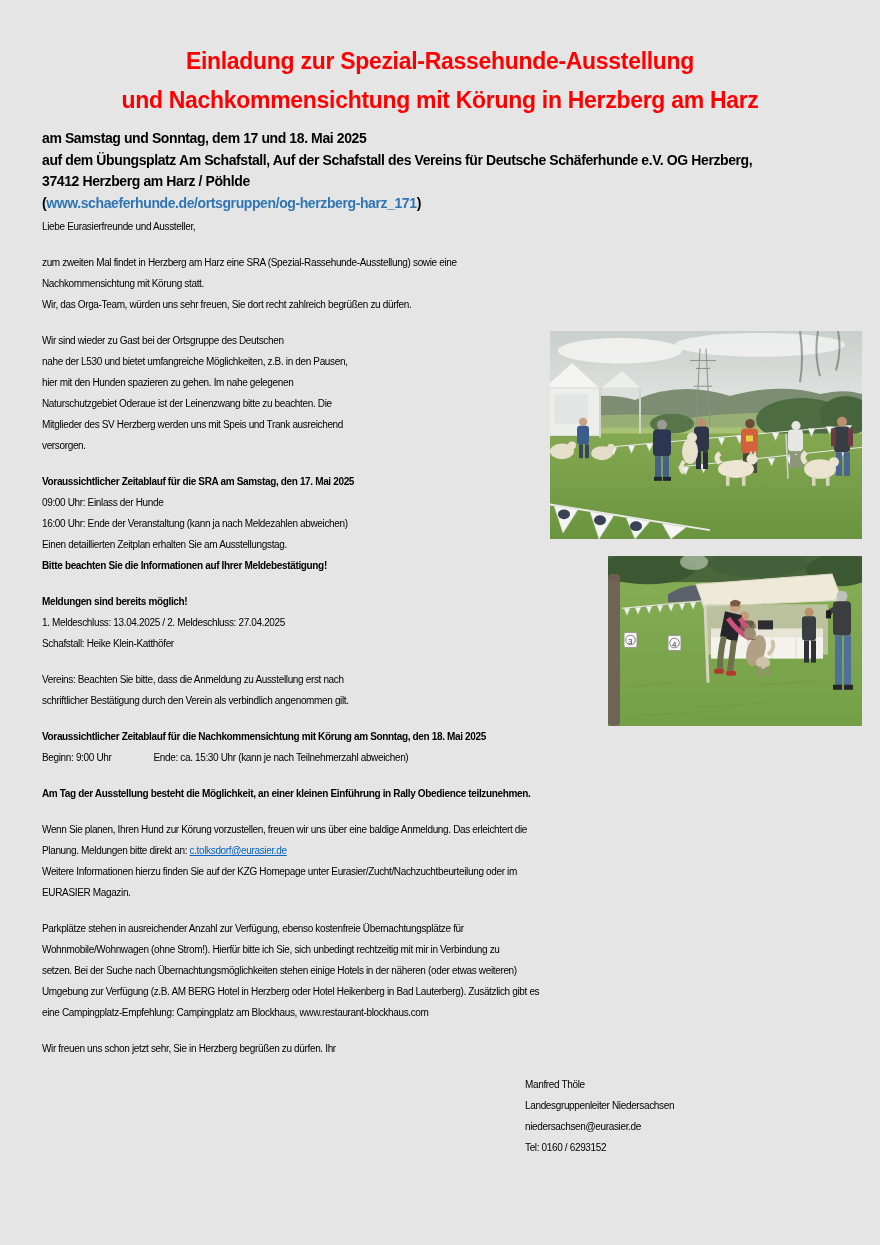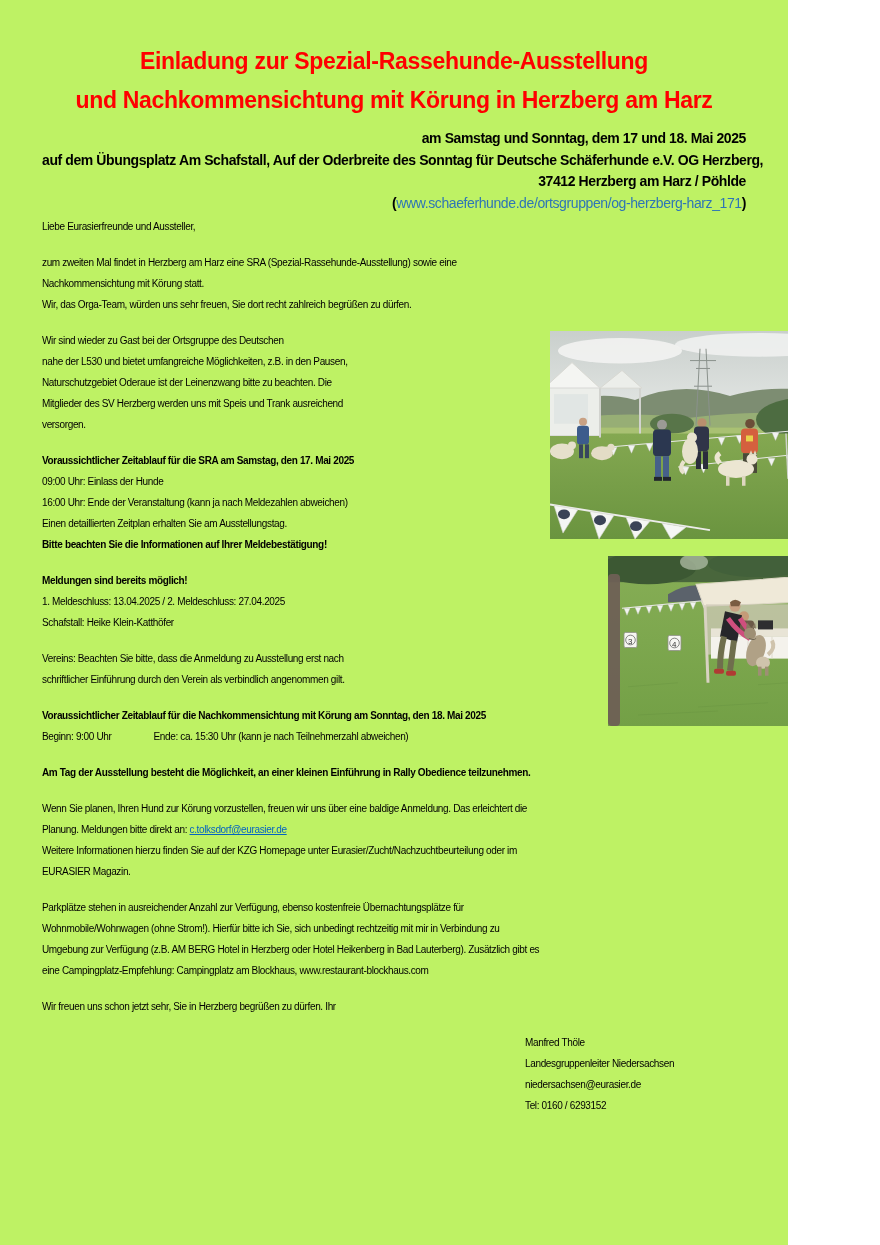--- a/index.html
+++ b/index.html
@@ -1,71 +1,72 @@
 <!DOCTYPE html>
 <html lang="de"><head>
 <meta charset="utf-8">
 <style>
   html,body { margin:0; padding:0; background:#ffffff; }
   .page {
-    position:relative; width:788px; height:1245px; background:#bef264;
+    position:relative; width:880px; height:1245px; background:#e5e5e5;
     font-family:"Liberation Sans", sans-serif; color:#000000; overflow:hidden;
   }
   .content { padding:40px 42px 0 42px; }
   .ln { white-space:nowrap; font-size:10px; line-height:21px; letter-spacing:-0.35px; }
   .b  { font-weight:bold; }
   .block { margin:0 0 15px 0; }
   h1.title {
     margin:2px 0 8px 0; text-align:center; color:#FF0000; font-weight:bold;
     font-size:23px; line-height:39px; letter-spacing:-0.3px;
   }
   h1.title span { display:block; white-space:nowrap; }
-  .subtitle { text-align:right; font-weight:bold; font-size:14px; line-height:21.5px; letter-spacing:-0.4px; margin-bottom:2px; }
+  .subtitle { text-align:left; font-weight:bold; font-size:14px; line-height:21.5px; letter-spacing:-0.4px; margin-bottom:2px; }
   .subtitle > div { white-space:nowrap; }
-  .weblink { color:#2E75B6; text-decoration:none; font-weight:normal; cursor:pointer; }
+  .weblink { color:#2E75B6; text-decoration:none; font-weight:bold; cursor:pointer; }
   .maillink { color:#0563C1; text-decoration:underline; cursor:pointer; }
   .ende { margin-left:42px; }
   .sig { margin-left:483px; }
   .photo { position:absolute; display:block; }
   .photo1 { left:550px; top:331px; width:312px; height:208px; }
   .photo2 { left:608px; top:556px; width:254px; height:170px; }
 </style>
 </head>
 <body>
 
 <div class="page">
   <div class="content">
 
     <h1 class="title">
       <span>Einladung zur Spezial-Rassehunde-Ausstellung</span>
       <span>und Nachkommensichtung mit Körung in Herzberg am Harz</span>
     </h1>
 
     <div class="subtitle block">
       <div>am Samstag und Sonntag, dem 17 und 18. Mai 2025</div>
-      <div>auf dem Übungsplatz Am Schafstall, Auf der Oderbreite des Sonntag für Deutsche Schäferhunde e.V. OG Herzberg,</div>
+      <div>auf dem Übungsplatz Am Schafstall, Auf der Schafstall des Vereins für Deutsche Schäferhunde e.V. OG Herzberg,</div>
       <div>37412 Herzberg am Harz / Pöhlde</div>
       <div>
         <span>(</span><a class="weblink">www.schaeferhunde.de/ortsgruppen/og-herzberg-harz_171</a><span>)</span>
       </div>
     </div>
 
     <div class="block">
       <div class="ln">Liebe Eurasierfreunde und Aussteller,</div>
     </div>
 
     <div class="block">
       <div class="ln">zum zweiten Mal findet in Herzberg am Harz eine SRA (Spezial-Rassehunde-Ausstellung) sowie eine</div>
       <div class="ln">Nachkommensichtung mit Körung statt.</div>
       <div class="ln">Wir, das Orga-Team, würden uns sehr freuen, Sie dort recht zahlreich begrüßen zu dürfen.</div>
     </div>
 
     <div class="block">
       <div class="ln">Wir sind wieder zu Gast bei der Ortsgruppe des Deutschen</div>
       <div class="ln">nahe der L530 und bietet umfangreiche Möglichkeiten, z.B. in den Pausen,</div>
+      <div class="ln">hier mit den Hunden spazieren zu gehen. Im nahe gelegenen</div>
       <div class="ln">Naturschutzgebiet Oderaue ist der Leinenzwang bitte zu beachten. Die</div>
       <div class="ln">Mitglieder des SV Herzberg werden uns mit Speis und Trank ausreichend</div>
       <div class="ln">versorgen.</div>
     </div>
 
     <div class="block">
       <div class="ln b">Voraussichtlicher Zeitablauf für die SRA am Samstag, den 17. Mai 2025</div>
       <div class="ln">09:00 Uhr: Einlass der Hunde</div>
       <div class="ln">16:00 Uhr: Ende der Veranstaltung (kann ja nach Meldezahlen abweichen)</div>
       <div class="ln">Einen detaillierten Zeitplan erhalten Sie am Ausstellungstag.</div>
@@ -73,21 +74,21 @@
     </div>
 
     <div class="block">
       <div class="ln b">Meldungen sind bereits möglich!</div>
       <div class="ln">1. Meldeschluss: 13.04.2025 / 2. Meldeschluss: 27.04.2025</div>
       <div class="ln">Schafstall: Heike Klein-Katthöfer</div>
     </div>
 
     <div class="block">
       <div class="ln">Vereins: Beachten Sie bitte, dass die Anmeldung zu Ausstellung erst nach</div>
-      <div class="ln">schriftlicher Einführung durch den Verein als verbindlich angenommen gilt.</div>
+      <div class="ln">schriftlicher Bestätigung durch den Verein als verbindlich angenommen gilt.</div>
     </div>
 
     <div class="block">
       <div class="ln b">Voraussichtlicher Zeitablauf für die Nachkommensichtung mit Körung am Sonntag, den 18. Mai 2025</div>
       <div class="ln">
         <span>Beginn: 9:00 Uhr</span><span class="ende">Ende: ca. 15:30 Uhr (kann je nach Teilnehmerzahl abweichen)</span>
       </div>
     </div>
 
     <div class="block">
@@ -99,20 +100,21 @@
       <div class="ln">
         <span>Planung. Meldungen bitte direkt an: </span><a class="maillink">c.tolksdorf@eurasier.de</a>
       </div>
       <div class="ln">Weitere Informationen hierzu finden Sie auf der KZG Homepage unter Eurasier/Zucht/Nachzuchtbeurteilung oder im</div>
       <div class="ln">EURASIER Magazin.</div>
     </div>
 
     <div class="block">
       <div class="ln">Parkplätze stehen in ausreichender Anzahl zur Verfügung, ebenso kostenfreie Übernachtungsplätze für</div>
       <div class="ln">Wohnmobile/Wohnwagen (ohne Strom!). Hierfür bitte ich Sie, sich unbedingt rechtzeitig mit mir in Verbindung zu</div>
+      <div class="ln">setzen. Bei der Suche nach Übernachtungsmöglichkeiten stehen einige Hotels in der näheren (oder etwas weiteren)</div>
       <div class="ln">Umgebung zur Verfügung (z.B. AM BERG Hotel in Herzberg oder Hotel Heikenberg in Bad Lauterberg). Zusätzlich gibt es</div>
       <div class="ln">eine Campingplatz-Empfehlung: Campingplatz am Blockhaus, www.restaurant-blockhaus.com</div>
     </div>
 
     <div class="block">
       <div class="ln">Wir freuen uns schon jetzt sehr, Sie in Herzberg begrüßen zu dürfen. Ihr</div>
     </div>
 
     <div class="block sig">
       <div class="ln">Manfred Thöle</div>

